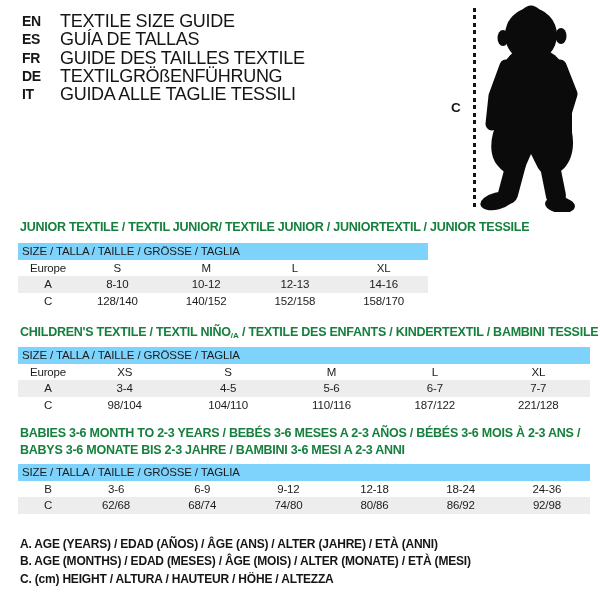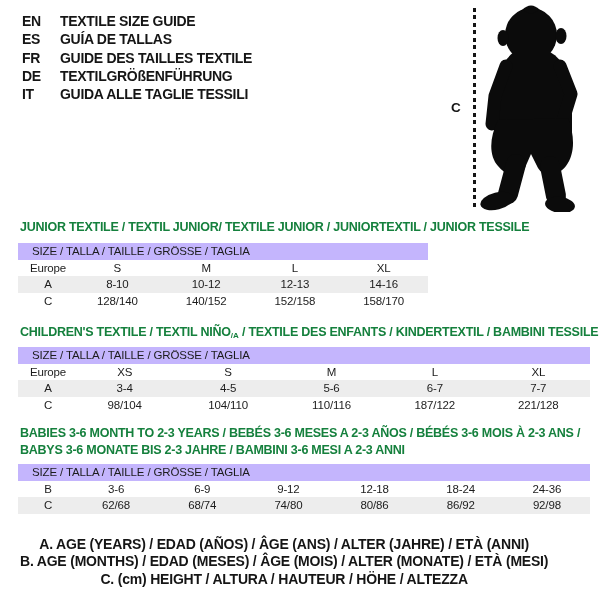--- a/index.html
+++ b/index.html
@@ -4,51 +4,51 @@
 <style>
   * { margin:0; padding:0; box-sizing:border-box; }
   html,body { width:600px; height:600px; }
   body { font-family:"Liberation Sans", sans-serif; background:#ffffff; }
   .page { position:relative; width:600px; height:600px; background:#ffffff; overflow:hidden; }
 
   
   .lang-block { position:absolute; left:22px; top:12px; }
   .lang-row { display:flex; line-height:18.3px;align-items:flex-end; }
   .lang-code { width:38px; font-weight:bold; font-size:14px; letter-spacing:-0.3px; color:#151515; }
-  .lang-title { font-weight:bold; font-size:14px; letter-spacing:-0.3px; color:#151515; white-space:nowrap; }
+  .lang-title { font-weight:normal; font-size:18px; letter-spacing:-0.3px; color:#151515; white-space:nowrap; }
 
   
   .measure-line { position:absolute; left:473px; top:8px; width:3px; height:202px;
     background:repeating-linear-gradient(to bottom,#151515 0 4px, transparent 4px 7.5px); }
   .measure-label { position:absolute; left:451px; top:100px; font-weight:bold; font-size:13.5px; color:#151515; }
   .baby-svg { position:absolute; left:472px; top:4px; width:126px; height:208px; }
 
   
   .tbl-title { position:absolute; left:20px; font-weight:bold; font-size:12.5px;
     letter-spacing:-0.25px; color:#15803d; white-space:nowrap; line-height:16.5px; }
   .tbl-title sub { font-size:8px; vertical-align:-2px; letter-spacing:0; }
   #junior-title { top:219px; }
   #children-title { top:324px; }
   #babies-title { top:425px; }
 
   
   .size-table { position:absolute; border-collapse:collapse; table-layout:fixed;
     font-size:11.5px; color:#1c1c1c; letter-spacing:-0.15px; }
   .size-table td { height:16.5px; padding:0; text-align:center; vertical-align:middle; line-height:16.5px; overflow:hidden; }
   .size-table td.row-label { text-align:center; padding-left:5px; }
-  .size-table tr.size-bar td { background:#c4b5fd; text-align:left; padding-left:14px; color:#1c1c1c; }
+  .size-table tr.size-bar td { background:#7dd3fc; text-align:left; padding-left:4px; color:#1c1c1c; }
   .size-table tr.alt td { background:#ededed; }
   #junior-table   { left:18px; top:243px; width:410px; }
   #children-table { left:18px; top:347px; width:572px; }
   #babies-table   { left:18px; top:464px; width:572px; }
 
   
   .legend { position:absolute; left:20px; top:536px; }
-  .legend-line { font-weight:bold; font-size:14px; letter-spacing:-0.2px; color:#151515;
-    line-height:17.3px; white-space:nowrap;text-align:center; }
+  .legend-line { font-weight:bold; font-size:12px; letter-spacing:-0.2px; color:#151515;
+    line-height:17.3px; white-space:nowrap; }
 </style>
 </head>
 <body>
 
 <div class="page">
 
   <div class="lang-block">
     <div class="lang-row">
       <span class="lang-code">EN</span>
       <span class="lang-title">TEXTILE SIZE GUIDE</span>

